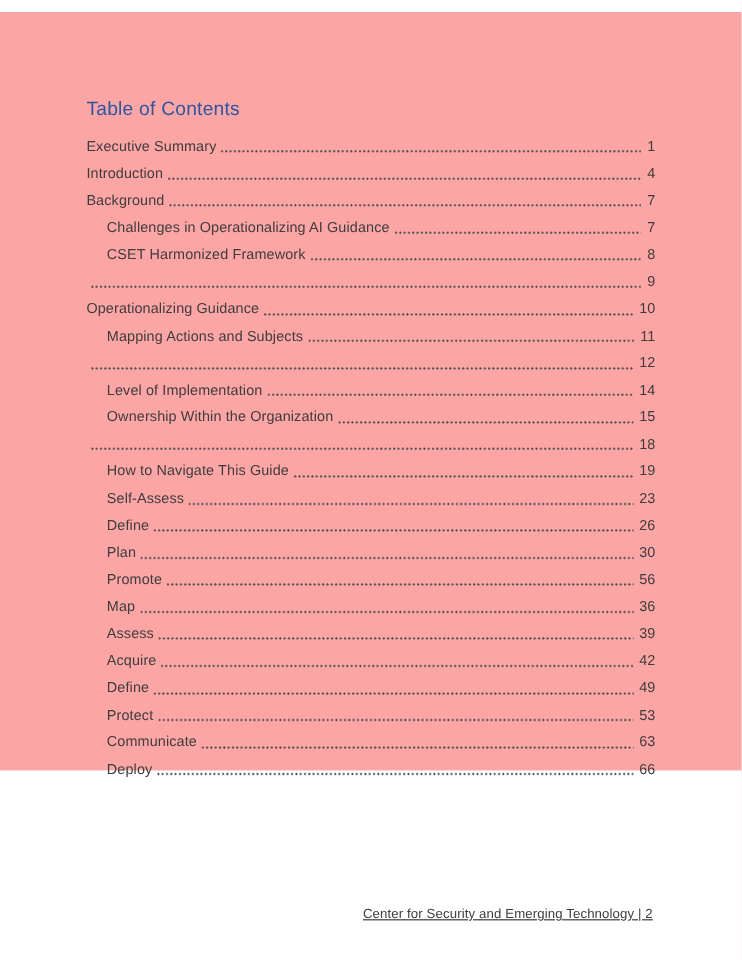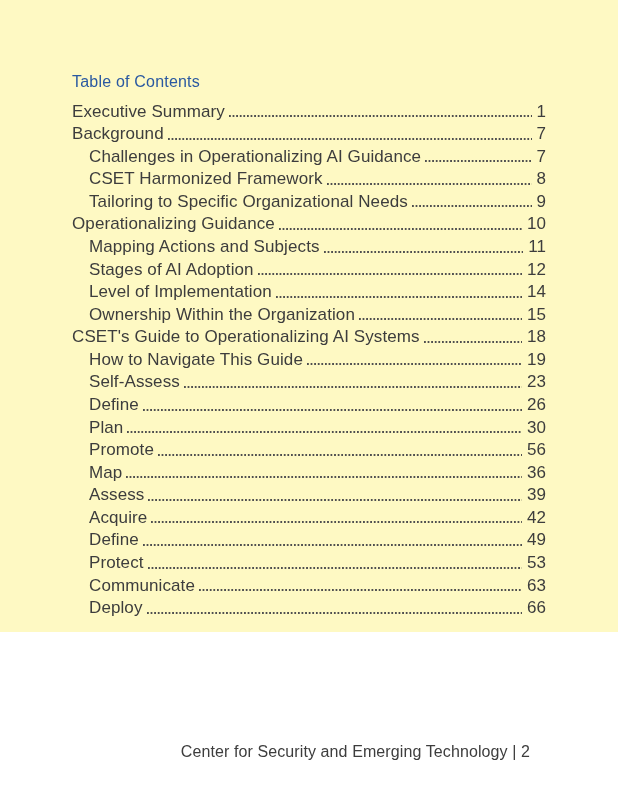--- a/index.html
+++ b/index.html
@@ -7,21 +7,22 @@
   body {
     font-family: "Liberation Sans", "DejaVu Sans", sans-serif;
     width: 618px;
     height: 800px;
     overflow: hidden;
   }
   .page {
     position: relative;
     width: 618px;
     height: 632px;
-    background: #fef9c3;
+    background: #fca5a5;
+    margin-top: 10px;
   }
   .toc-heading {
     position: absolute;
     left: 72px;
     top: 72px;
     font-size: 16px;
     line-height: 20px;
     font-weight: 500;
     letter-spacing: 0.2px;
     color: #2a59a1;
@@ -29,21 +30,21 @@
   .toc {
     position: absolute;
     left: 72px;
     right: 72px;
     top: 100.5px;
   }
   .toc-row {
     display: flex;
     align-items: baseline;
     height: 22.58px;
-    font-size: 17px;
+    font-size: 12px;
     line-height: 22.58px;
     color: #3d3d3d;
     cursor: pointer;
   }
   .toc-row.indent .toc-label { padding-left: 17px; }
   .toc-label {
     white-space: nowrap;
     letter-spacing: 0.1px;
   }
   .toc-leader {
@@ -54,99 +55,102 @@
     background-image: radial-gradient(circle at 1px 1px, #4f4f4f 0.75px, transparent 1.05px);
     background-size: 3.6px 2px;
     background-repeat: repeat-x;
     background-position: left bottom;
   }
   .toc-page {
     white-space: nowrap;
   }
   .footer {
     position: absolute;
-    right: 88px;
+    right: 74px;
     top: 744px;
-    font-size: 16px;
+    font-size: 11px;
     line-height: 16px;
     color: #3d3d3d;
     letter-spacing: 0.1px;
+    text-decoration: underline;
   }
 </style>
 </head>
 <body>
 
 <div class="page">
 
   <h1 class="toc-heading">Table of Contents</h1>
 
   <div class="toc">
     <div class="toc-row">
       <span class="toc-label">Executive Summary</span>
       <span class="toc-leader"></span>
       <span class="toc-page">1</span>
     </div>
 
+    <div class="toc-row">
+      <span class="toc-label">Introduction</span>
+      <span class="toc-leader"></span>
+      <span class="toc-page">4</span>
+    </div>
 
     <div class="toc-row">
       <span class="toc-label">Background</span>
       <span class="toc-leader"></span>
       <span class="toc-page">7</span>
     </div>
 
     <div class="toc-row indent">
       <span class="toc-label">Challenges in Operationalizing AI Guidance</span>
       <span class="toc-leader"></span>
       <span class="toc-page">7</span>
     </div>
 
     <div class="toc-row indent">
       <span class="toc-label">CSET Harmonized Framework</span>
       <span class="toc-leader"></span>
       <span class="toc-page">8</span>
     </div>
 
     <div class="toc-row indent">
-      <span class="toc-label">Tailoring to Specific Organizational Needs</span>
       <span class="toc-leader"></span>
       <span class="toc-page">9</span>
     </div>
 
     <div class="toc-row">
       <span class="toc-label">Operationalizing Guidance</span>
       <span class="toc-leader"></span>
       <span class="toc-page">10</span>
     </div>
 
     <div class="toc-row indent">
       <span class="toc-label">Mapping Actions and Subjects</span>
       <span class="toc-leader"></span>
       <span class="toc-page">11</span>
     </div>
 
     <div class="toc-row indent">
-      <span class="toc-label">Stages of AI Adoption</span>
       <span class="toc-leader"></span>
       <span class="toc-page">12</span>
     </div>
 
     <div class="toc-row indent">
       <span class="toc-label">Level of Implementation</span>
       <span class="toc-leader"></span>
       <span class="toc-page">14</span>
     </div>
 
     <div class="toc-row indent">
       <span class="toc-label">Ownership Within the Organization</span>
       <span class="toc-leader"></span>
       <span class="toc-page">15</span>
     </div>
 
     <div class="toc-row">
-      <span class="toc-label">CSET's Guide to Operationalizing AI Systems</span>
       <span class="toc-leader"></span>
       <span class="toc-page">18</span>
     </div>
 
     <div class="toc-row indent">
       <span class="toc-label">How to Navigate This Guide</span>
       <span class="toc-leader"></span>
       <span class="toc-page">19</span>
     </div>
 

